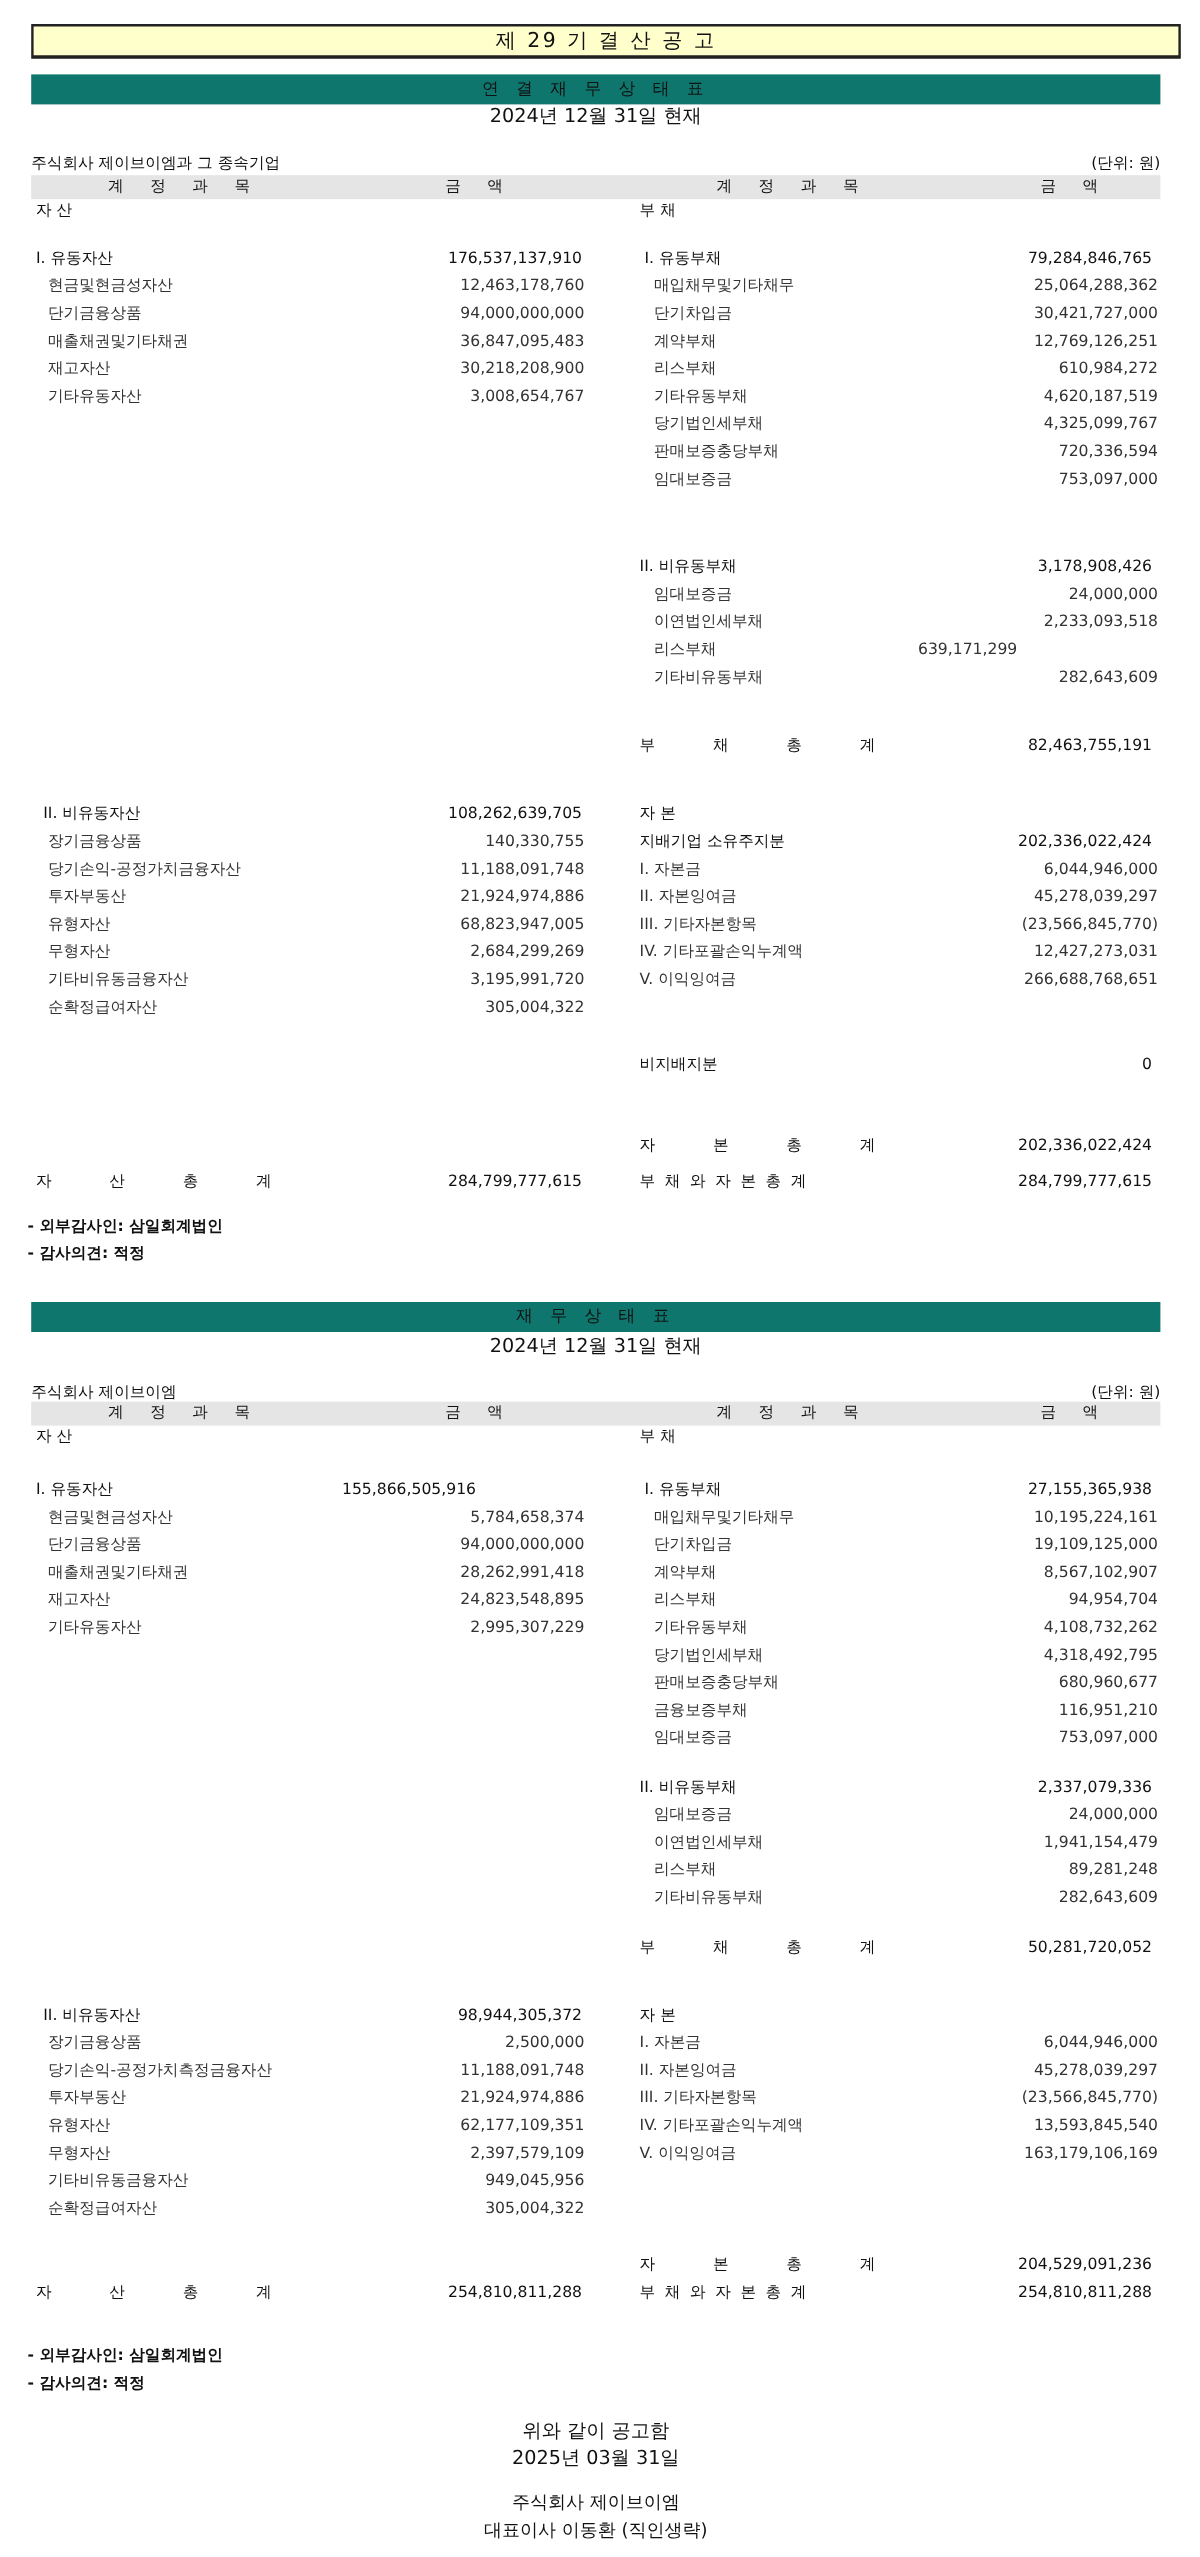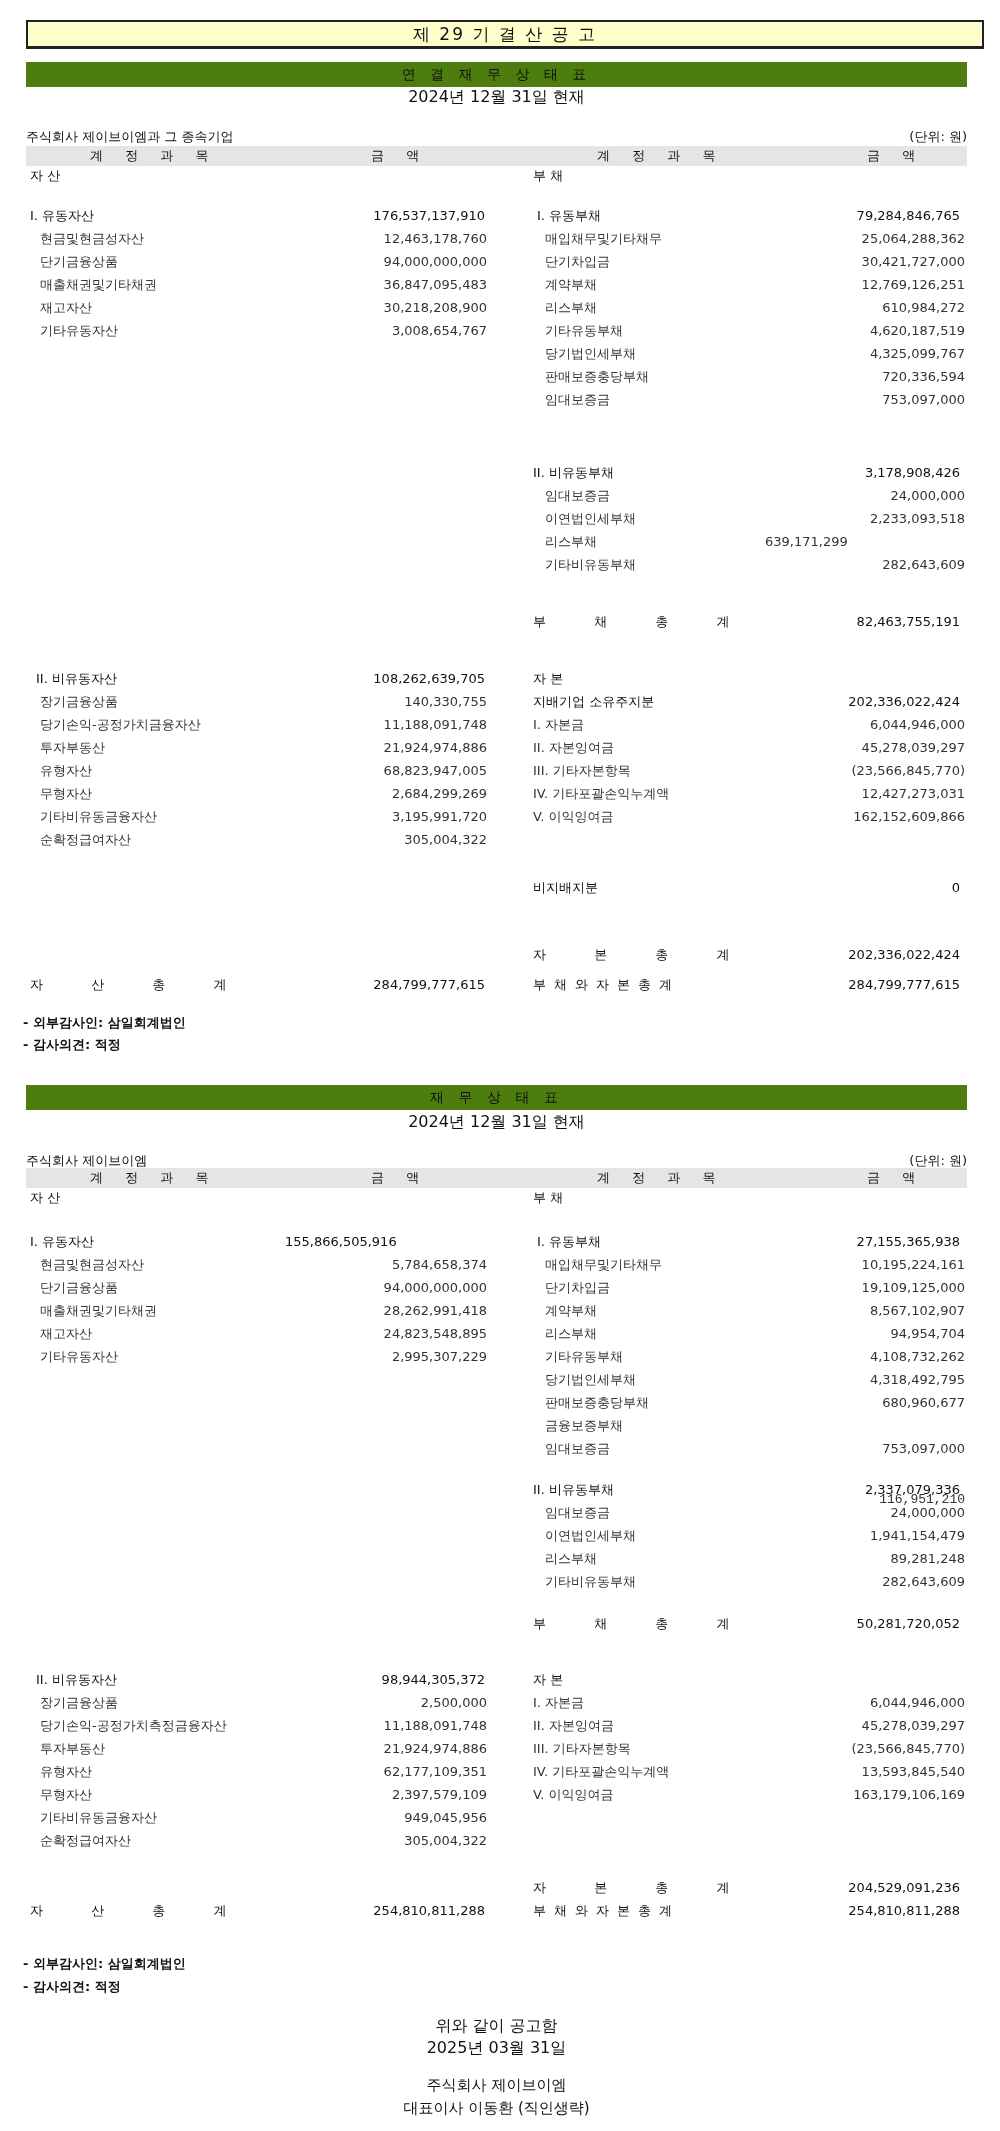--- a/index.html
+++ b/index.html
@@ -1,19 +1,19 @@
 <!DOCTYPE html>
 <html><head>
 <meta charset="utf-8">
 <style>
   * { box-sizing: border-box; margin: 0; padding: 0; }
   html, body { width: 1000px; background: #ffffff; }
   body { font-family: "DejaVu Sans", "Liberation Sans", sans-serif; color: #111; position: relative; height: 2131px; }
   .title-box { position: absolute; left: 26px; width: 958px; top: 20px; height: 29px; background: #ffffcc; border: 2px solid #222; border-bottom-width: 3px; text-align: center; font-size: 17px; line-height: 25px; letter-spacing: 2px; }
-  .blue-bar { position: absolute; left: 26px; width: 941px; height: 25px; background: #4d7c0f; text-align: center; font-size: 14px; line-height: 25px; letter-spacing: 5px; }
+  .blue-bar { position: absolute; left: 26px; width: 941px; height: 25px; background: #0f766e; text-align: center; font-size: 14px; line-height: 25px; letter-spacing: 5px; }
   .center-line { position: absolute; left: 26px; width: 941px; text-align: center; font-size: 16px; line-height: 16px; }
   .company { position: absolute; left: 26px; width: 941px; font-size: 13px; line-height: 16px; }
   .company .unit { position: absolute; right: 0; top: 0; }
   .hdr { position: absolute; left: 26px; width: 941px; height: 20px; background: #e5e5e5; font-size: 13px; line-height: 20px; }
   .hdr span { position: absolute; top: 0; letter-spacing: 9px; }
   .row { position: absolute; font-size: 13px; line-height: 16px; height: 16px; white-space: nowrap; }
   .sub { color: #333; }
   .spaced { letter-spacing: 22px; }
   .spaced2 { letter-spacing: 8px; }
   .note { position: absolute; left: 23px; font-size: 13px; line-height: 16px; font-weight: bold; }
@@ -102,21 +102,21 @@
     <div class="row b" style="top: 694px; left: 760px; width: 200px; text-align: right;">202,336,022,424</div>
     <div class="row sub" style="top: 717px; left: 533px;">I. 자본금</div>
     <div class="row sub" style="top: 717px; left: 765px; width: 200px; text-align: right;">6,044,946,000</div>
     <div class="row sub" style="top: 740px; left: 533px;">II. 자본잉여금</div>
     <div class="row sub" style="top: 740px; left: 765px; width: 200px; text-align: right;">45,278,039,297</div>
     <div class="row sub" style="top: 763px; left: 533px;">III. 기타자본항목</div>
     <div class="row sub" style="top: 763px; left: 765px; width: 200px; text-align: right;">(23,566,845,770)</div>
     <div class="row sub" style="top: 786px; left: 533px;">IV. 기타포괄손익누계액</div>
     <div class="row sub" style="top: 786px; left: 765px; width: 200px; text-align: right;">12,427,273,031</div>
     <div class="row sub" style="top: 809px; left: 533px;">V. 이익잉여금</div>
-    <div class="row sub" style="top: 809px; left: 765px; width: 200px; text-align: right;">162,152,609,866</div>
+    <div class="row sub" style="top: 809px; left: 765px; width: 200px; text-align: right;">266,688,768,651</div>
     <div class="row b" style="top: 880px; left: 533px;">비지배지분</div>
     <div class="row b" style="top: 880px; left: 760px; width: 200px; text-align: right;">0</div>
     <div class="row b spaced" style="top: 947px; left: 533px;">자 본 총 계</div>
     <div class="row b" style="top: 947px; left: 760px; width: 200px; text-align: right;">202,336,022,424</div>
     <div class="row b spaced" style="top: 977px; left: 30px;">자 산 총 계</div>
     <div class="row b" style="top: 977px; left: 285px; width: 200px; text-align: right;">284,799,777,615</div>
     <div class="row b spaced2" style="top: 977px; left: 533px;">부채와자본총계</div>
     <div class="row b" style="top: 977px; left: 760px; width: 200px; text-align: right;">284,799,777,615</div>
   </div>
 
@@ -161,21 +161,21 @@
     <div class="row sub" style="top: 1303px; left: 765px; width: 200px; text-align: right;">8,567,102,907</div>
     <div class="row sub" style="top: 1326px; left: 545px;">리스부채</div>
     <div class="row sub" style="top: 1326px; left: 765px; width: 200px; text-align: right;">94,954,704</div>
     <div class="row sub" style="top: 1349px; left: 545px;">기타유동부채</div>
     <div class="row sub" style="top: 1349px; left: 765px; width: 200px; text-align: right;">4,108,732,262</div>
     <div class="row sub" style="top: 1372px; left: 545px;">당기법인세부채</div>
     <div class="row sub" style="top: 1372px; left: 765px; width: 200px; text-align: right;">4,318,492,795</div>
     <div class="row sub" style="top: 1395px; left: 545px;">판매보증충당부채</div>
     <div class="row sub" style="top: 1395px; left: 765px; width: 200px; text-align: right;">680,960,677</div>
     <div class="row sub" style="top: 1418px; left: 545px;">금융보증부채</div>
-    <div class="row sub" style="top: 1492px; left: 765px; width: 200px; text-align: right; font-family: Liberation Mono, monospace;">116,951,210</div>
+    <div class="row sub" style="top: 1418px; left: 765px; width: 200px; text-align: right;">116,951,210</div>
     <div class="row sub" style="top: 1441px; left: 545px;">임대보증금</div>
     <div class="row sub" style="top: 1441px; left: 765px; width: 200px; text-align: right;">753,097,000</div>
     <div class="row b" style="top: 1482px; left: 533px;">II. 비유동부채</div>
     <div class="row b" style="top: 1482px; left: 760px; width: 200px; text-align: right;">2,337,079,336</div>
     <div class="row sub" style="top: 1505px; left: 545px;">임대보증금</div>
     <div class="row sub" style="top: 1505px; left: 765px; width: 200px; text-align: right;">24,000,000</div>
     <div class="row sub" style="top: 1528px; left: 545px;">이연법인세부채</div>
     <div class="row sub" style="top: 1528px; left: 765px; width: 200px; text-align: right;">1,941,154,479</div>
     <div class="row sub" style="top: 1551px; left: 545px;">리스부채</div>
     <div class="row sub" style="top: 1551px; left: 765px; width: 200px; text-align: right;">89,281,248</div>

